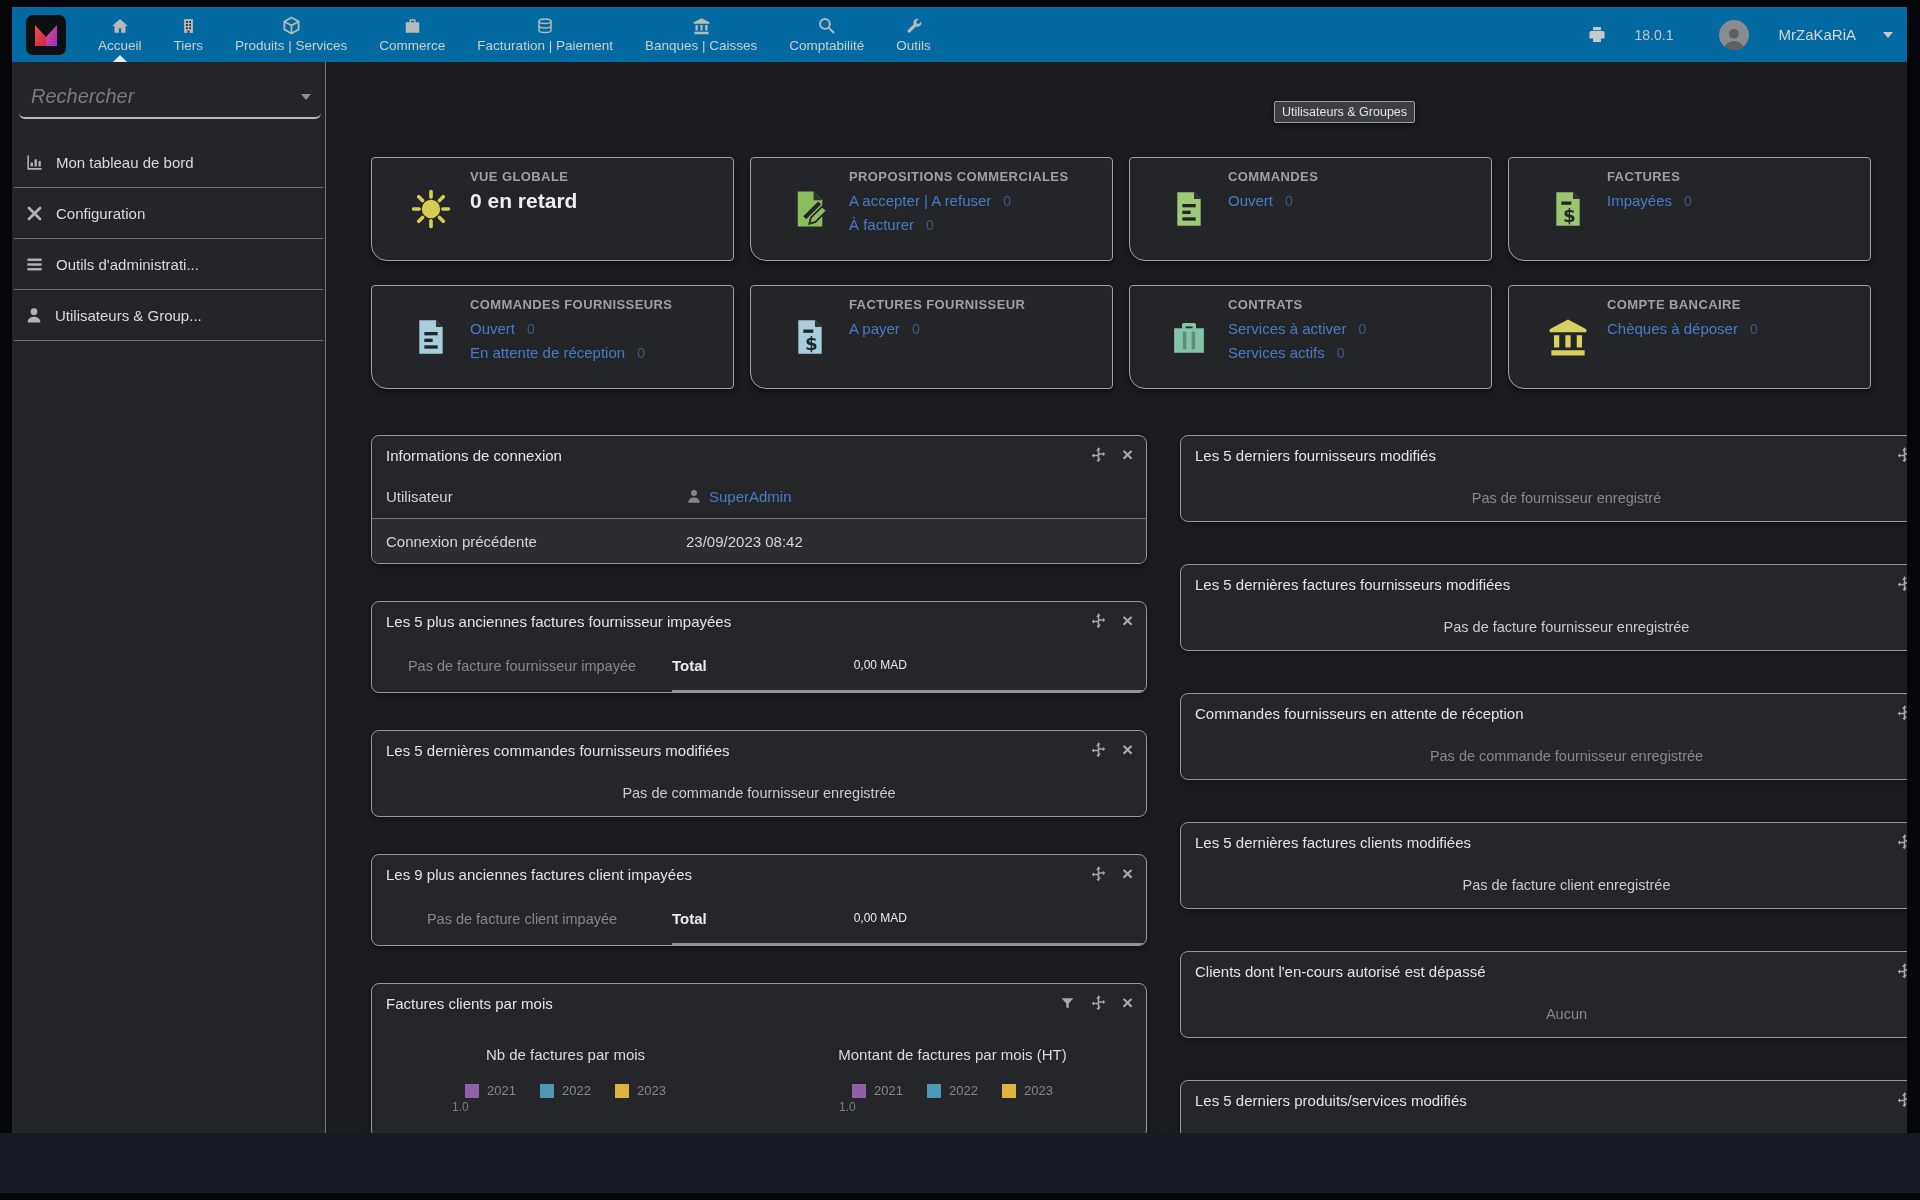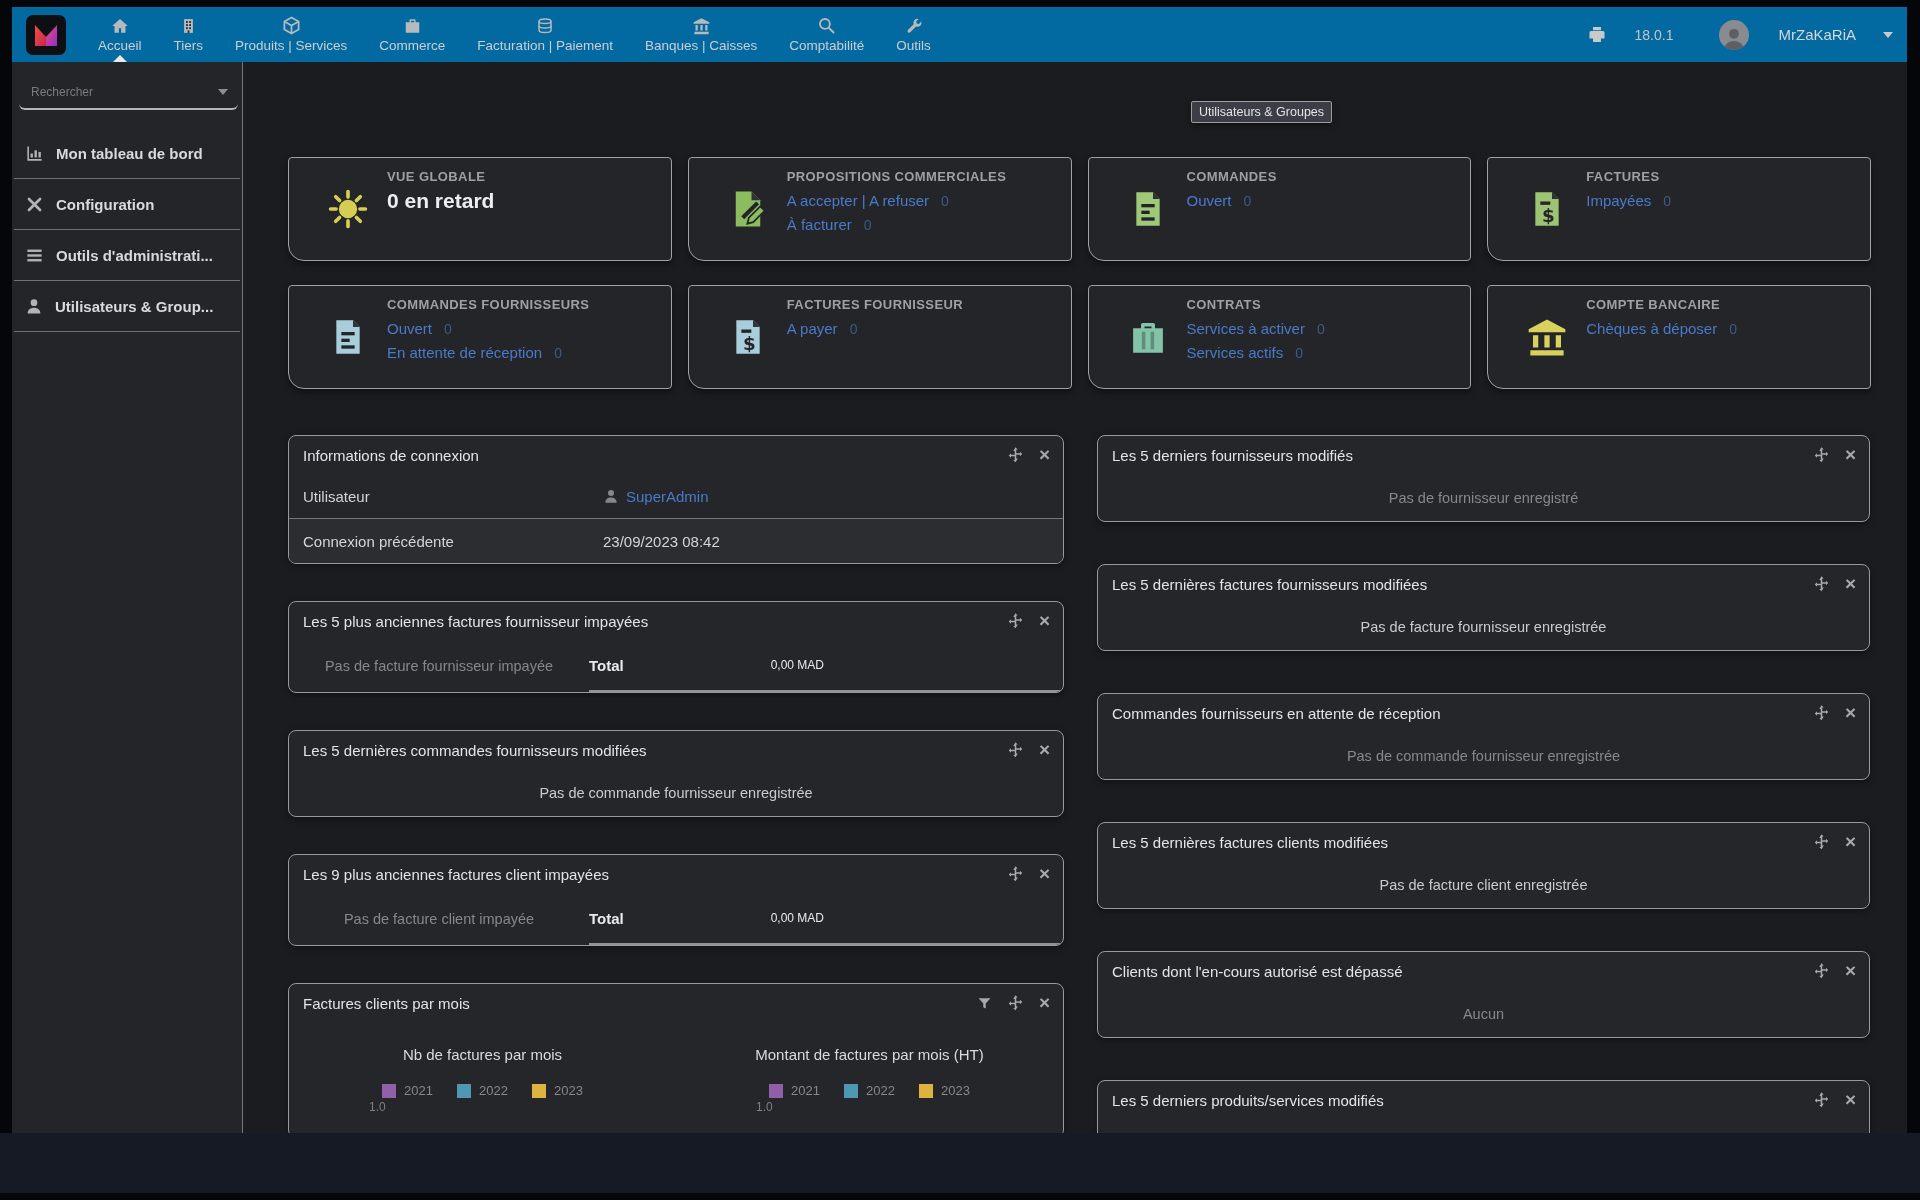--- a/index.html
+++ b/index.html
@@ -14,25 +14,25 @@
   .nav-item.active::after{content:"";position:absolute;bottom:0;left:50%;margin-left:-7px;border-left:7px solid transparent;border-right:7px solid transparent;border-bottom:7px solid #e9eaeb;}
   .topnav-right{margin-left:auto;display:flex;align-items:center;color:#c7cacd;font-size:14px;gap:20px;}
   .version{margin:0 26px 0 8px;color:#c2c5c8;}
   .avatar{width:30px;height:30px;border-radius:50%;background:#888c90;overflow:hidden;display:flex;align-items:flex-end;justify-content:center;margin-right:9px;}
   .username{font-size:15px;color:#d4d6d8;cursor:pointer;}
   .chev{display:inline-block;margin-left:7px;border-left:5px solid transparent;border-right:5px solid transparent;border-top:6px solid #c7cacd;vertical-align:middle;}
   
   .body-row{flex:1;display:flex;min-height:0;}
   .sidebar{flex:0 0 231px;background:#232529;border-right:1px solid #73767b;padding-top:16px;box-sizing:border-box;}
   .search-row{display:flex;align-items:center;margin:0 4px 0 7px;padding:6px 10px 8px 10px;border-bottom:2px solid #b5b8bb;border-radius:0 0 6px 6px;}
-  .search-row input{flex:1;background:transparent;border:none;outline:none;color:#fef9c3;font-size:12px;font-family:"Liberation Sans",sans-serif;}
+  .search-row input{flex:1;background:transparent;border:none;outline:none;color:#fef9c3;font-size:20px;font-family:"Liberation Sans",sans-serif;font-style:italic;}
   .search-row input::placeholder{color:#787b80;}
   .caret-down{border-left:5px solid transparent;border-right:5px solid transparent;border-top:6px solid #8c8f94;}
   .menu{margin-top:18px;}
-  .menu-item{display:flex;align-items:center;gap:12px;height:50px;padding-left:11px;margin:0 2px;border-bottom:1px solid #6f7277;color:#d8dadc;font-size:15px;font-weight:bold;cursor:pointer;}
+  .menu-item{display:flex;align-items:center;gap:12px;height:50px;padding-left:11px;margin:0 2px;border-bottom:1px solid #6f7277;color:#d8dadc;font-size:15px;font-weight:normal;cursor:pointer;}
   .menu-item .mico{color:#b0b3b7;display:flex;}
   
   .main{flex:1;position:relative;padding:95px 36px 0 45px;overflow:hidden;background:#1b1c1f;box-sizing:border-box;}
   .tooltip{position:absolute;left:948px;top:39px;background:#3b3e44;border:1px solid #9a9da1;color:#e2e4e6;font-size:12.5px;padding:3px 7px;border-radius:2px;box-shadow:0 2px 5px rgba(0,0,0,.5);white-space:nowrap;z-index:5;}
   .cards-grid{display:grid;grid-template-columns:repeat(4,1fr);gap:24px 16px;margin-bottom:46px;}
   .stat-card{height:104px;background:#232528;border:1px solid #9fa2a7;border-radius:4px 4px 4px 16px;box-shadow:0 3px 6px rgba(0,0,0,.45);display:flex;align-items:center;box-sizing:border-box;padding:0 14px 0 20px;}
   .card-icon{flex:0 0 78px;display:flex;justify-content:center;}
   .card-body{flex:1;align-self:flex-start;padding-top:11px;min-width:0;}
   .card-title{font-size:13px;font-weight:bold;color:#9da1a6;letter-spacing:.4px;margin-bottom:5px;white-space:nowrap;}
   .card-big{font-size:21px;font-weight:bold;color:#eceef0;}

